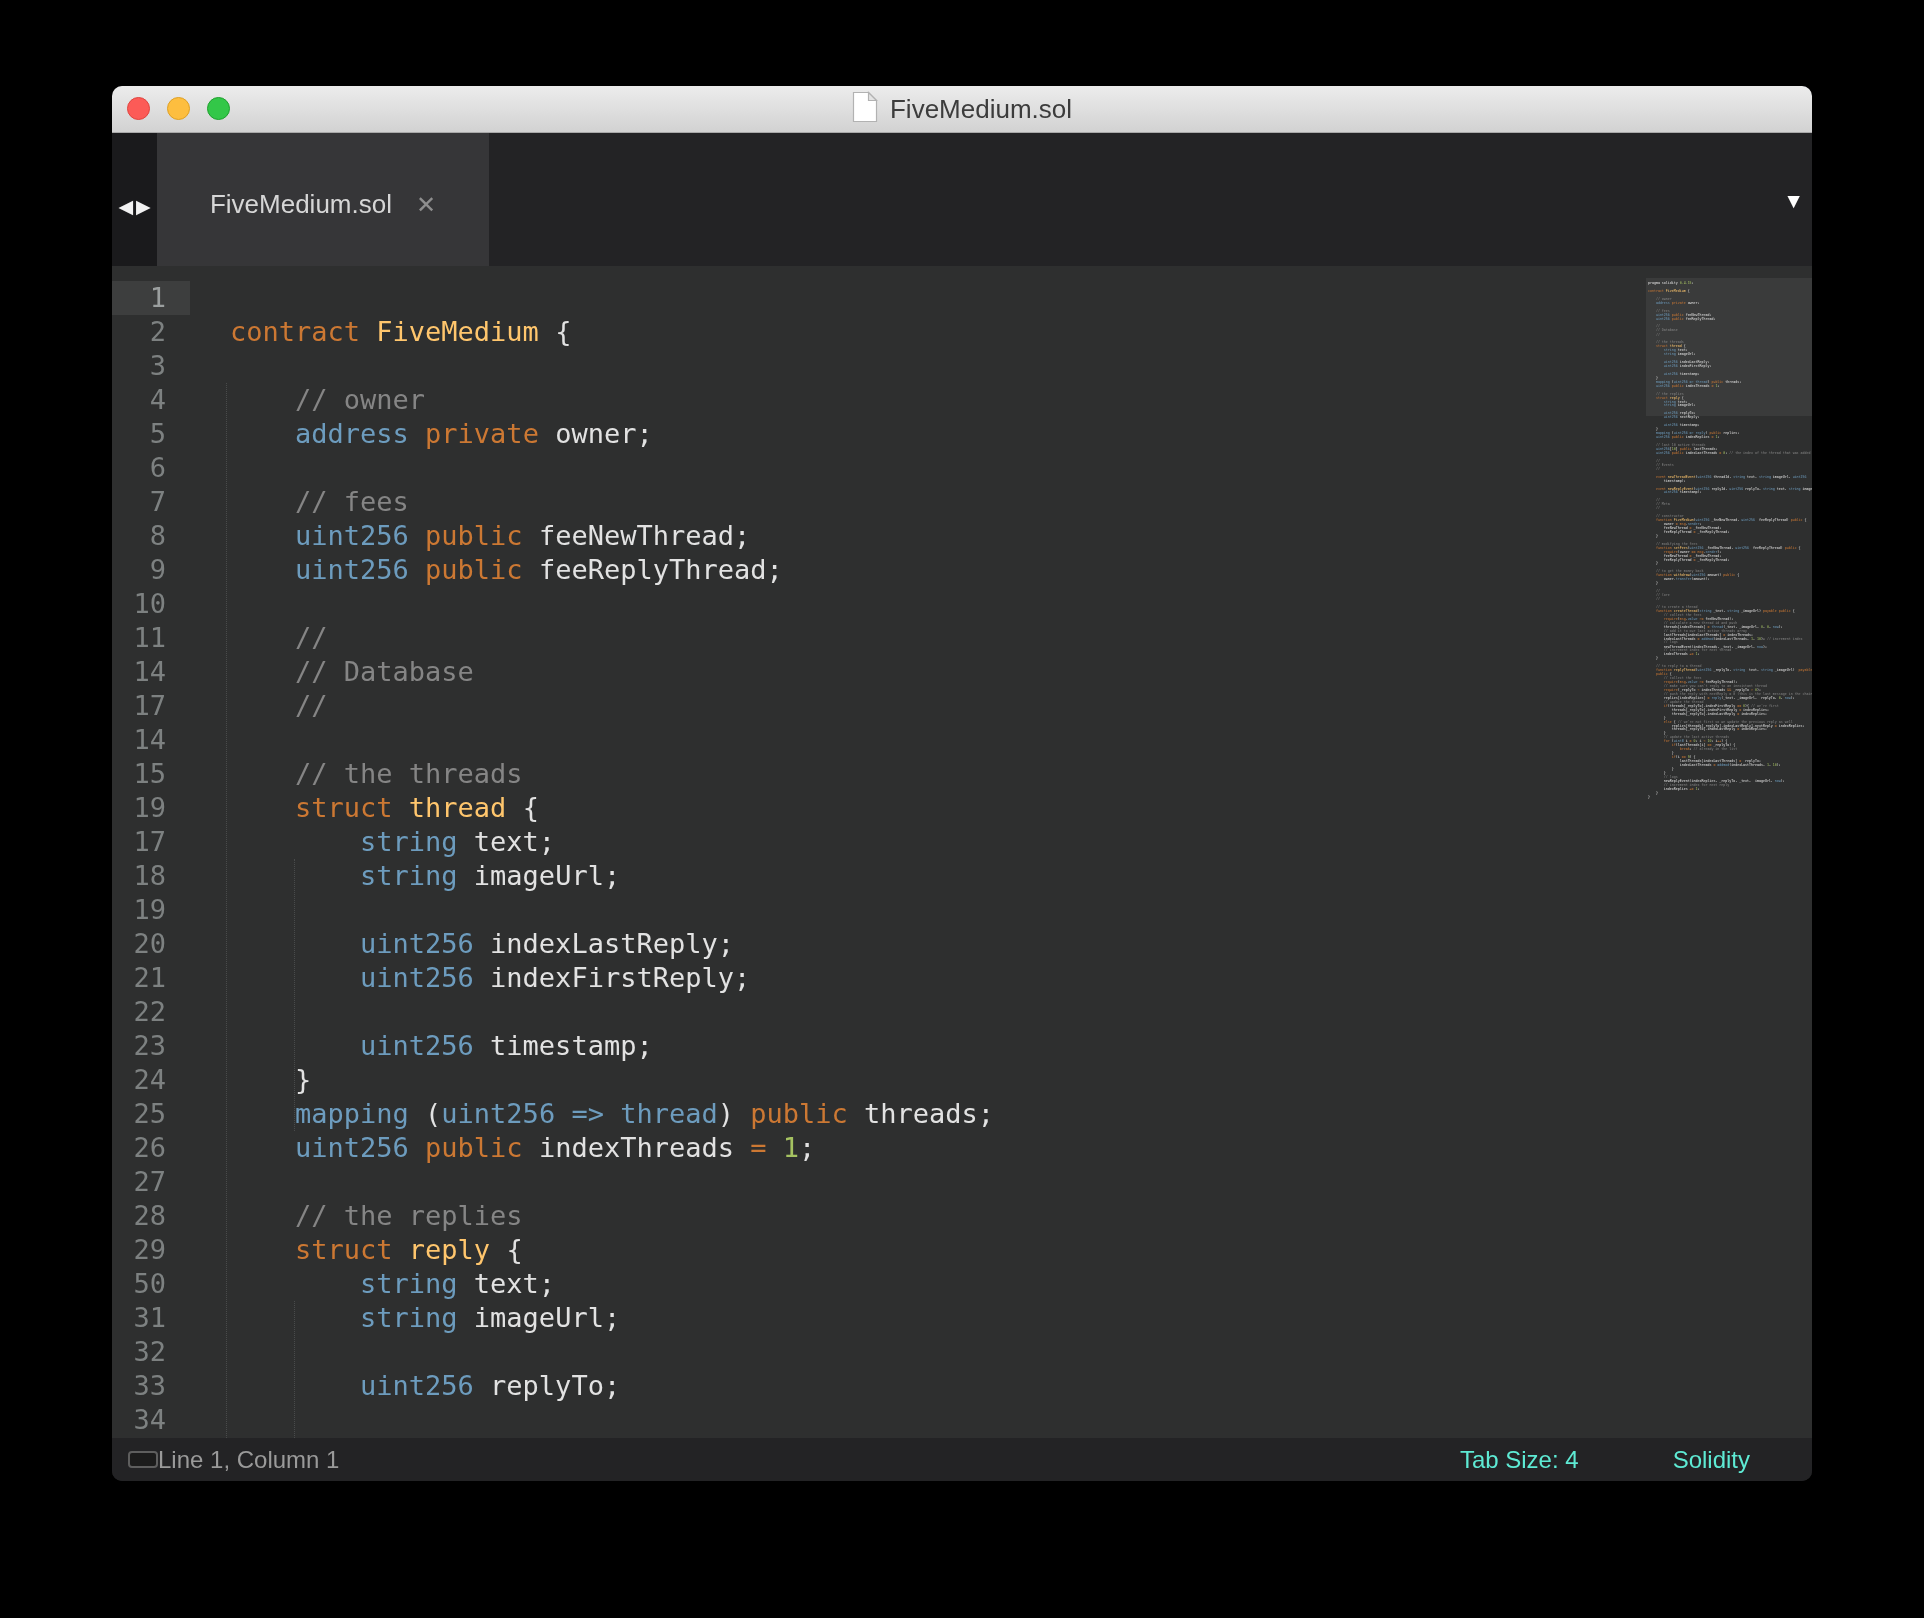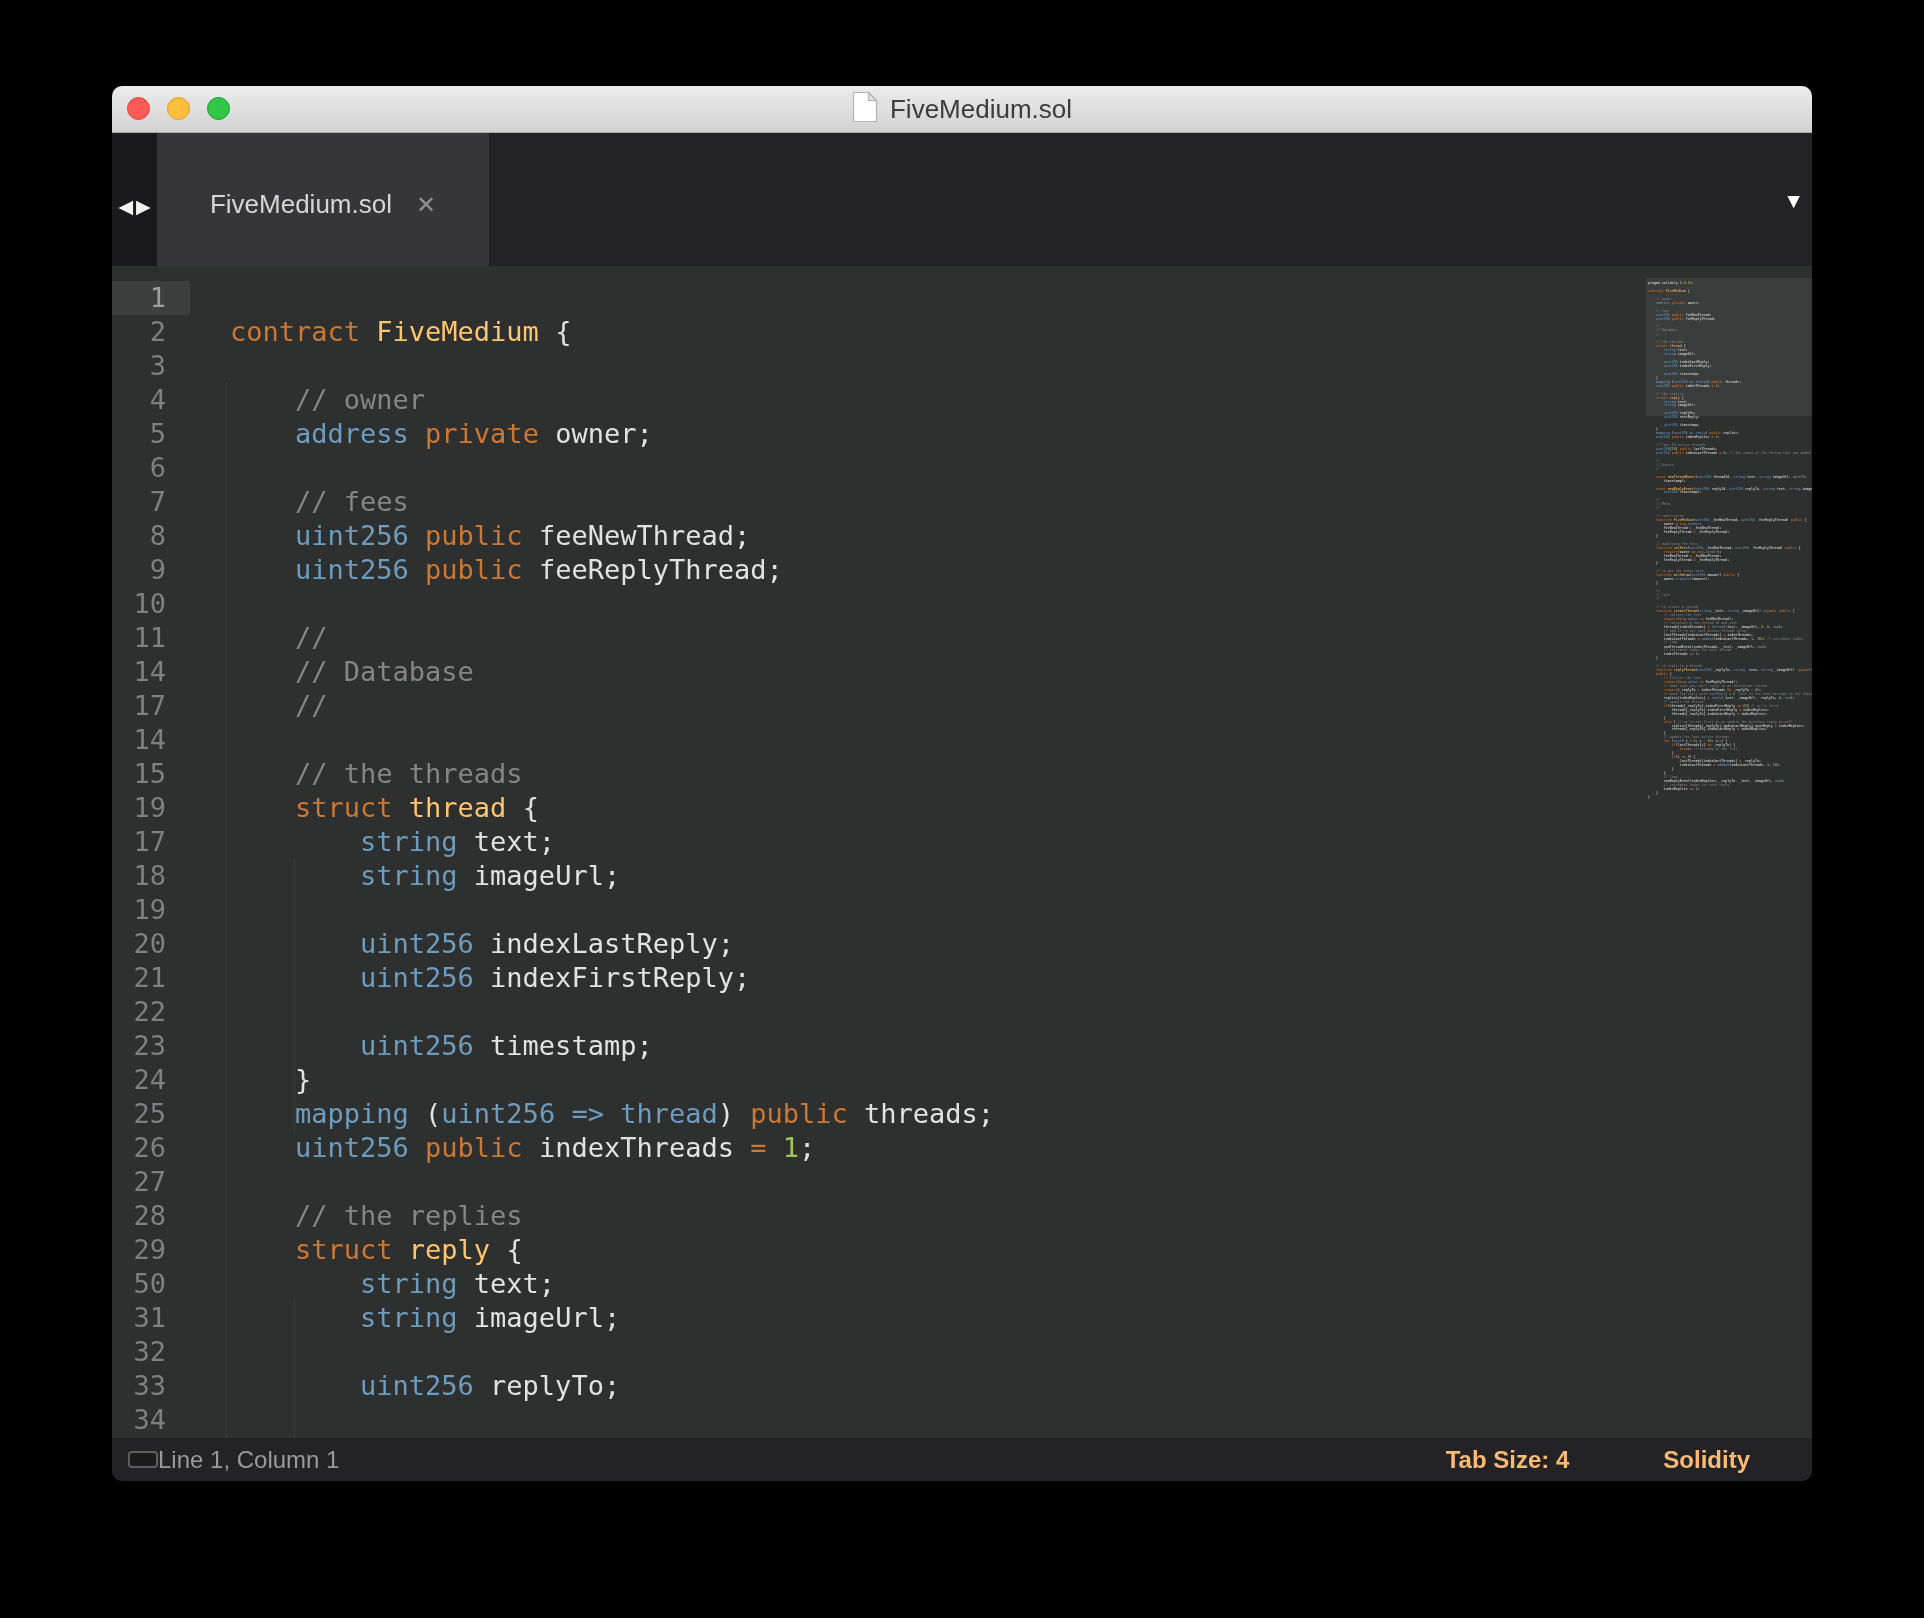--- a/index.html
+++ b/index.html
@@ -61,21 +61,21 @@
                font-family:"DejaVu Sans Mono",monospace;font-size:16px;line-height:19.2px;
                color:var(--code_text,#e2e2e2);white-space:pre;
                transform:scale(0.2057);transform-origin:0 0;}
   
   .statusbar{position:absolute;left:0;bottom:0;width:1700px;height:43px;background:#232325;
              display:flex;align-items:center;justify-content:space-between;
              color:#9a9a9a;font-size:24px;}
   .status-left{display:flex;align-items:center;padding-left:16px;}
   .status-icon{display:inline-block;width:30px;height:17px;border:2px solid #5e5e5e;
                border-radius:4px;background:#1c1c1c;box-sizing:border-box;}
-  .status-right{display:flex;align-items:center;gap:94px;padding-right:62px;color:#fdba74;font-weight:bold;}
+  .status-right{display:flex;align-items:center;gap:94px;padding-right:62px;color:#5eead4;}
 </style>
 </head>
 <body>
 
 <div class="stage">
   <div class="window">
 
     <div class="titlebar">
       <div class="traffic">
         <span class="tl red"></span>

